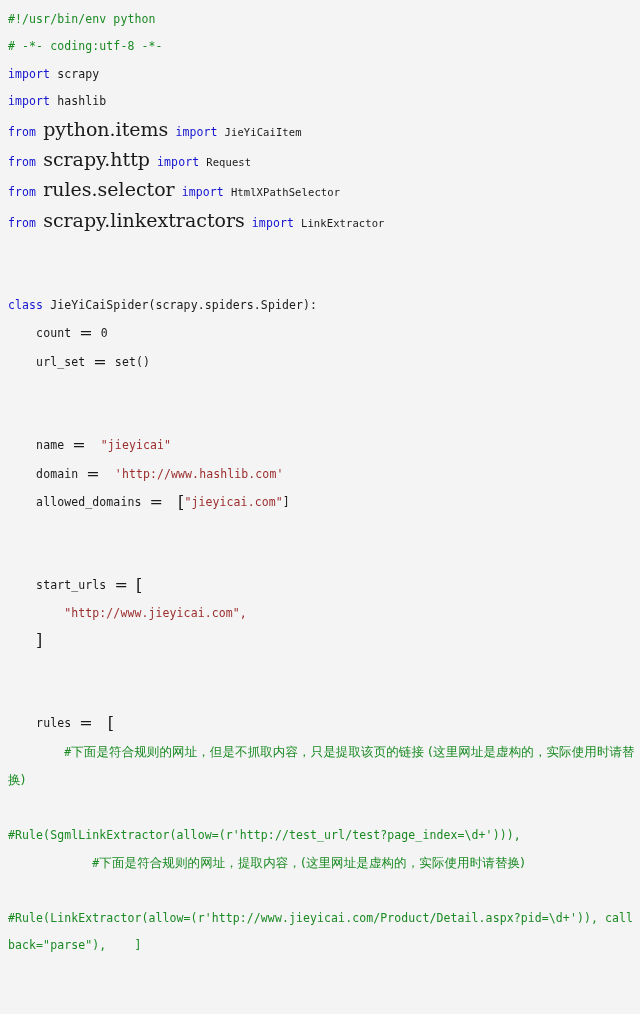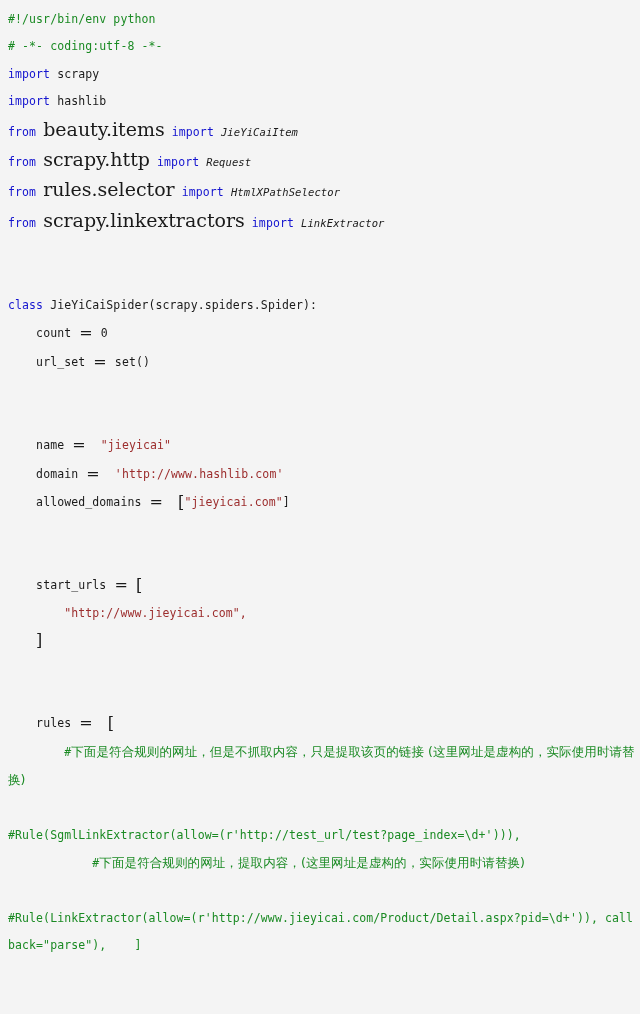--- a/index.html
+++ b/index.html
@@ -62,33 +62,32 @@
     font-family: "DejaVu Serif", serif;
     font-size: 16px;
     vertical-align: -2px;
   }
   .cjk {
     font-family: "DejaVu Sans", sans-serif;
     font-size: 12.5px;
   }
   .small-id {
     font-size: 10.5px;
-    font-style: italic;
   }
 </style>
 </head>
 <body>
 
 <div class="page">
   <div class="code" id="code-root">
       <div class="line"><span class="com">#!/usr/bin/env python</span></div>
       <div class="line"><span class="com"># -*- coding:utf-8 -*-</span></div>
       <div class="line"><span class="kw">import</span><span class="plain"> </span><span class="plain">scrapy</span></div>
       <div class="line"><span class="kw">import</span><span class="plain"> </span><span class="plain">hashlib</span></div>
-      <div class="line"><span class="kw">from</span><span class="plain"> </span><span class="plain big">beauty.items</span><span class="plain"> </span><span class="kw">import</span><span class="plain"> </span><span class="plain small-id">JieYiCaiItem</span></div>
+      <div class="line"><span class="kw">from</span><span class="plain"> </span><span class="plain big">python.items</span><span class="plain"> </span><span class="kw">import</span><span class="plain"> </span><span class="plain small-id">JieYiCaiItem</span></div>
       <div class="line"><span class="kw">from</span><span class="plain"> </span><span class="plain big">scrapy.http</span><span class="plain"> </span><span class="kw">import</span><span class="plain"> </span><span class="plain small-id">Request</span></div>
       <div class="line"><span class="kw">from</span><span class="plain"> </span><span class="plain big">rules.selector</span><span class="plain"> </span><span class="kw">import</span><span class="plain"> </span><span class="plain small-id">HtmlXPathSelector</span></div>
       <div class="line"><span class="kw">from</span><span class="plain"> </span><span class="plain big">scrapy.linkextractors</span><span class="plain"> </span><span class="kw">import</span><span class="plain"> </span><span class="plain small-id">LinkExtractor</span></div>
       <div class="line blank">&nbsp;</div>
       <div class="line blank">&nbsp;</div>
       <div class="line"><span class="kw">class</span><span class="plain"> </span><span class="plain">JieYiCaiSpider(scrapy.spiders.Spider):</span></div>
       <div class="line">    <span class="plain">count </span><span class="plain eq">=</span><span class="num"> 0</span></div>
       <div class="line">    <span class="plain">url_set </span><span class="plain eq">=</span><span class="plain"> set()</span></div>
       <div class="line blank">&nbsp;</div>
       <div class="line blank">&nbsp;</div>

